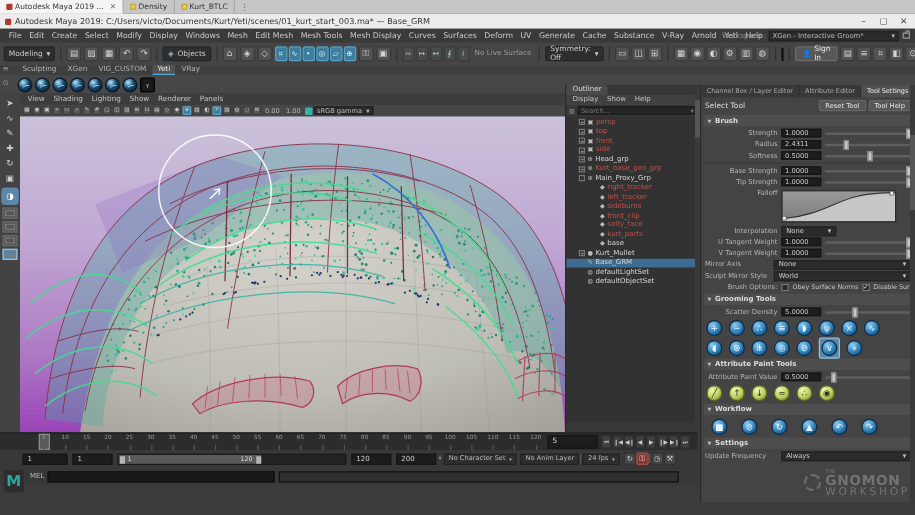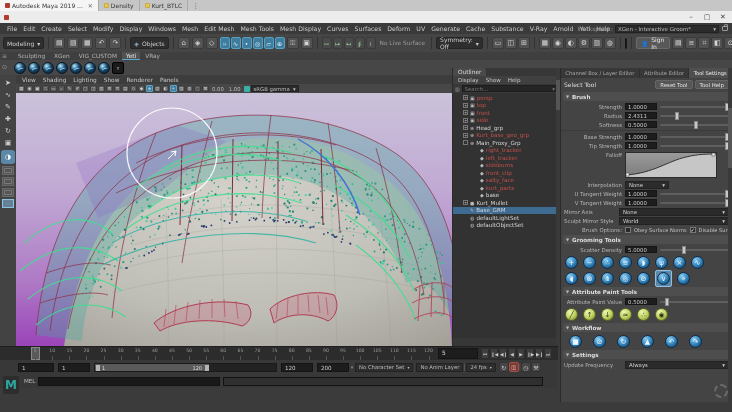--- a/index.html
+++ b/index.html
@@ -150,20 +150,21 @@
       </span>
       <span class="btab">
         <span class="fav folder"></span>
         <span>Kurt_BTLC</span>
       </span>
       <span id="tabdots">⋮</span>
     </div>
 
   <div id="titlebar" class="abs">
     <span class="fav maya"></span>
+    <span>Autodesk Maya 2019: C:/Users/victo/Documents/Kurt/Yeti/scenes/01_kurt_start_003.ma*  —  Base_GRM</span>
     <span id="wincontrols">
       <span>–</span>
       <span>▢</span>
       <span>✕</span>
     </span>
   </div>
 
   <div id="menubar" class="abs">
     <span id="menuitems" style="display:flex;">
         <span class="mitem">File</span>
@@ -1349,20 +1350,25 @@
       </div>
     <div class="srow">
       <span style="font-size:5.4px;color:#b5b5b5;flex:0 0 58px;">Update Frequency</span>
       <span class="ddrow">
           <span>Always</span>
           <span>▾</span>
         </span>
     </div>
     <div id="watermark">
       <span id="wmgear"></span>
+      <span id="wmtext">
+        <span class="the">THE</span>
+        <span class="l1">GNOMON</span>
+        <span class="l2">WORKSHOP</span>
+      </span>
     </div>
     <div class="sbar">
         <div class="h" style="top:40px;height:60px;"></div>
       </div>
   </div>
 
   <div id="timeline" class="abs">
     <div id="playhead" style="left: 31.1074px;"></div>
     <span id="curframe">5</span>
     <span id="playbtns">

